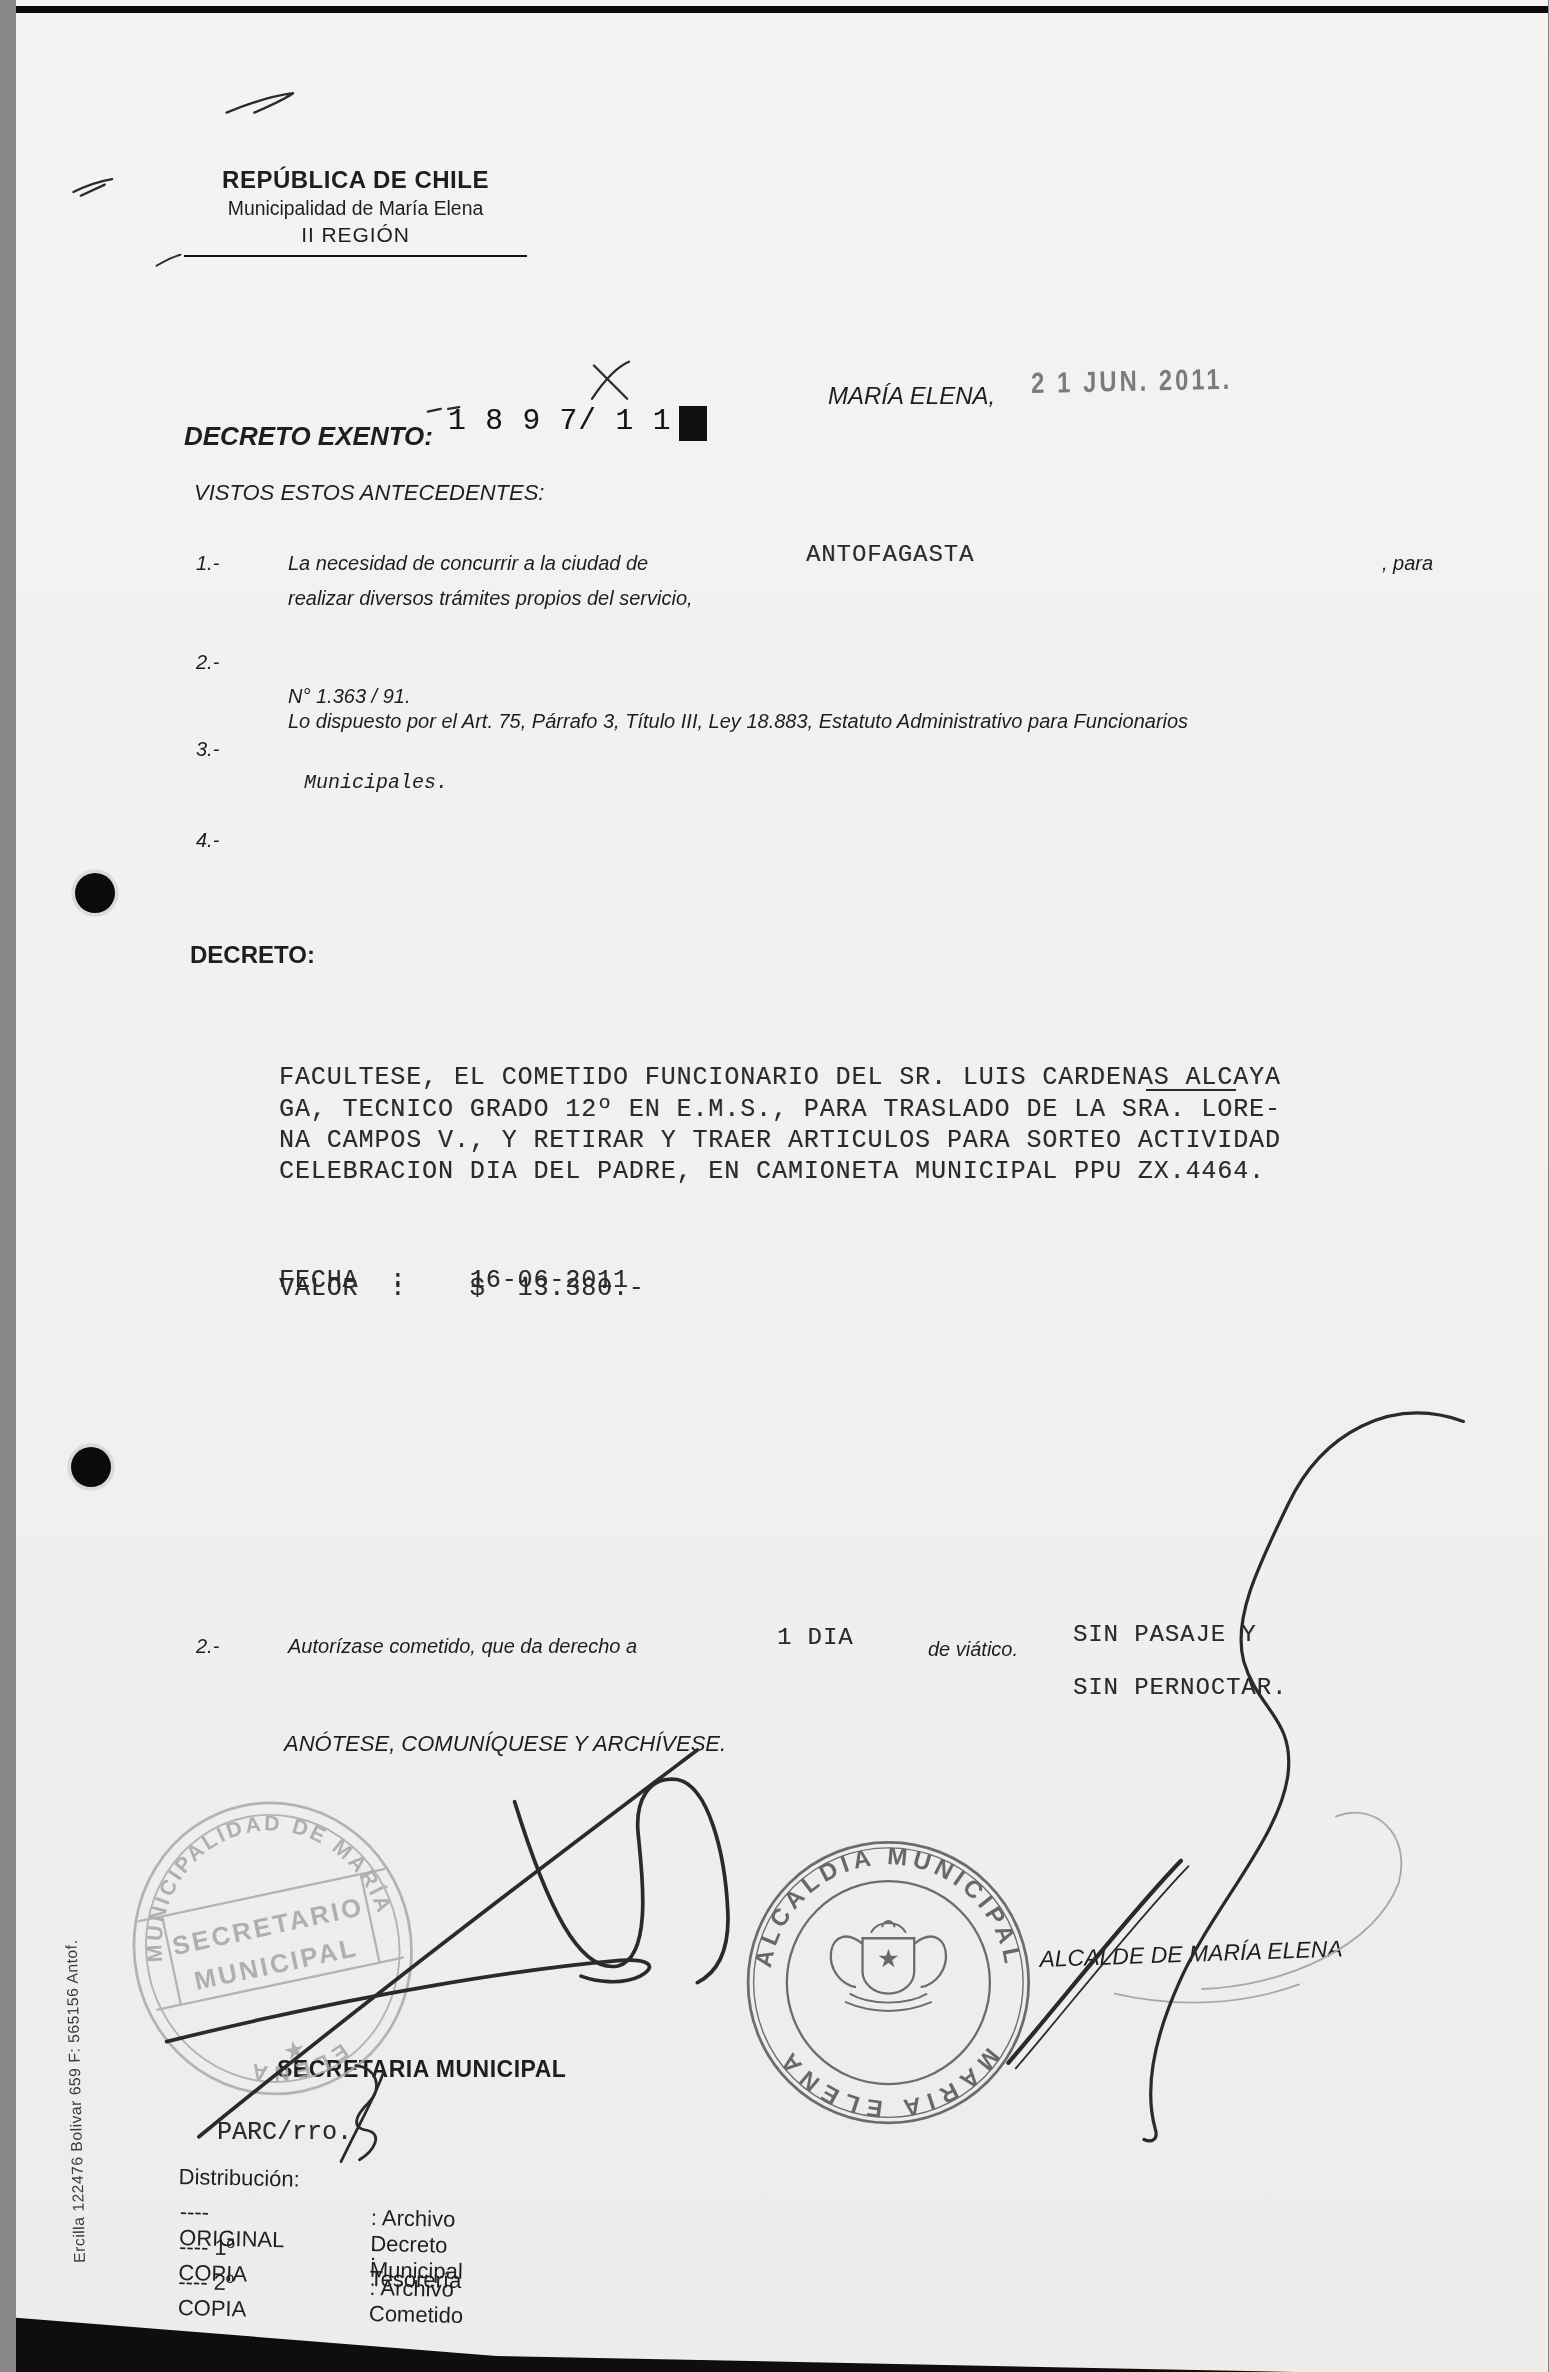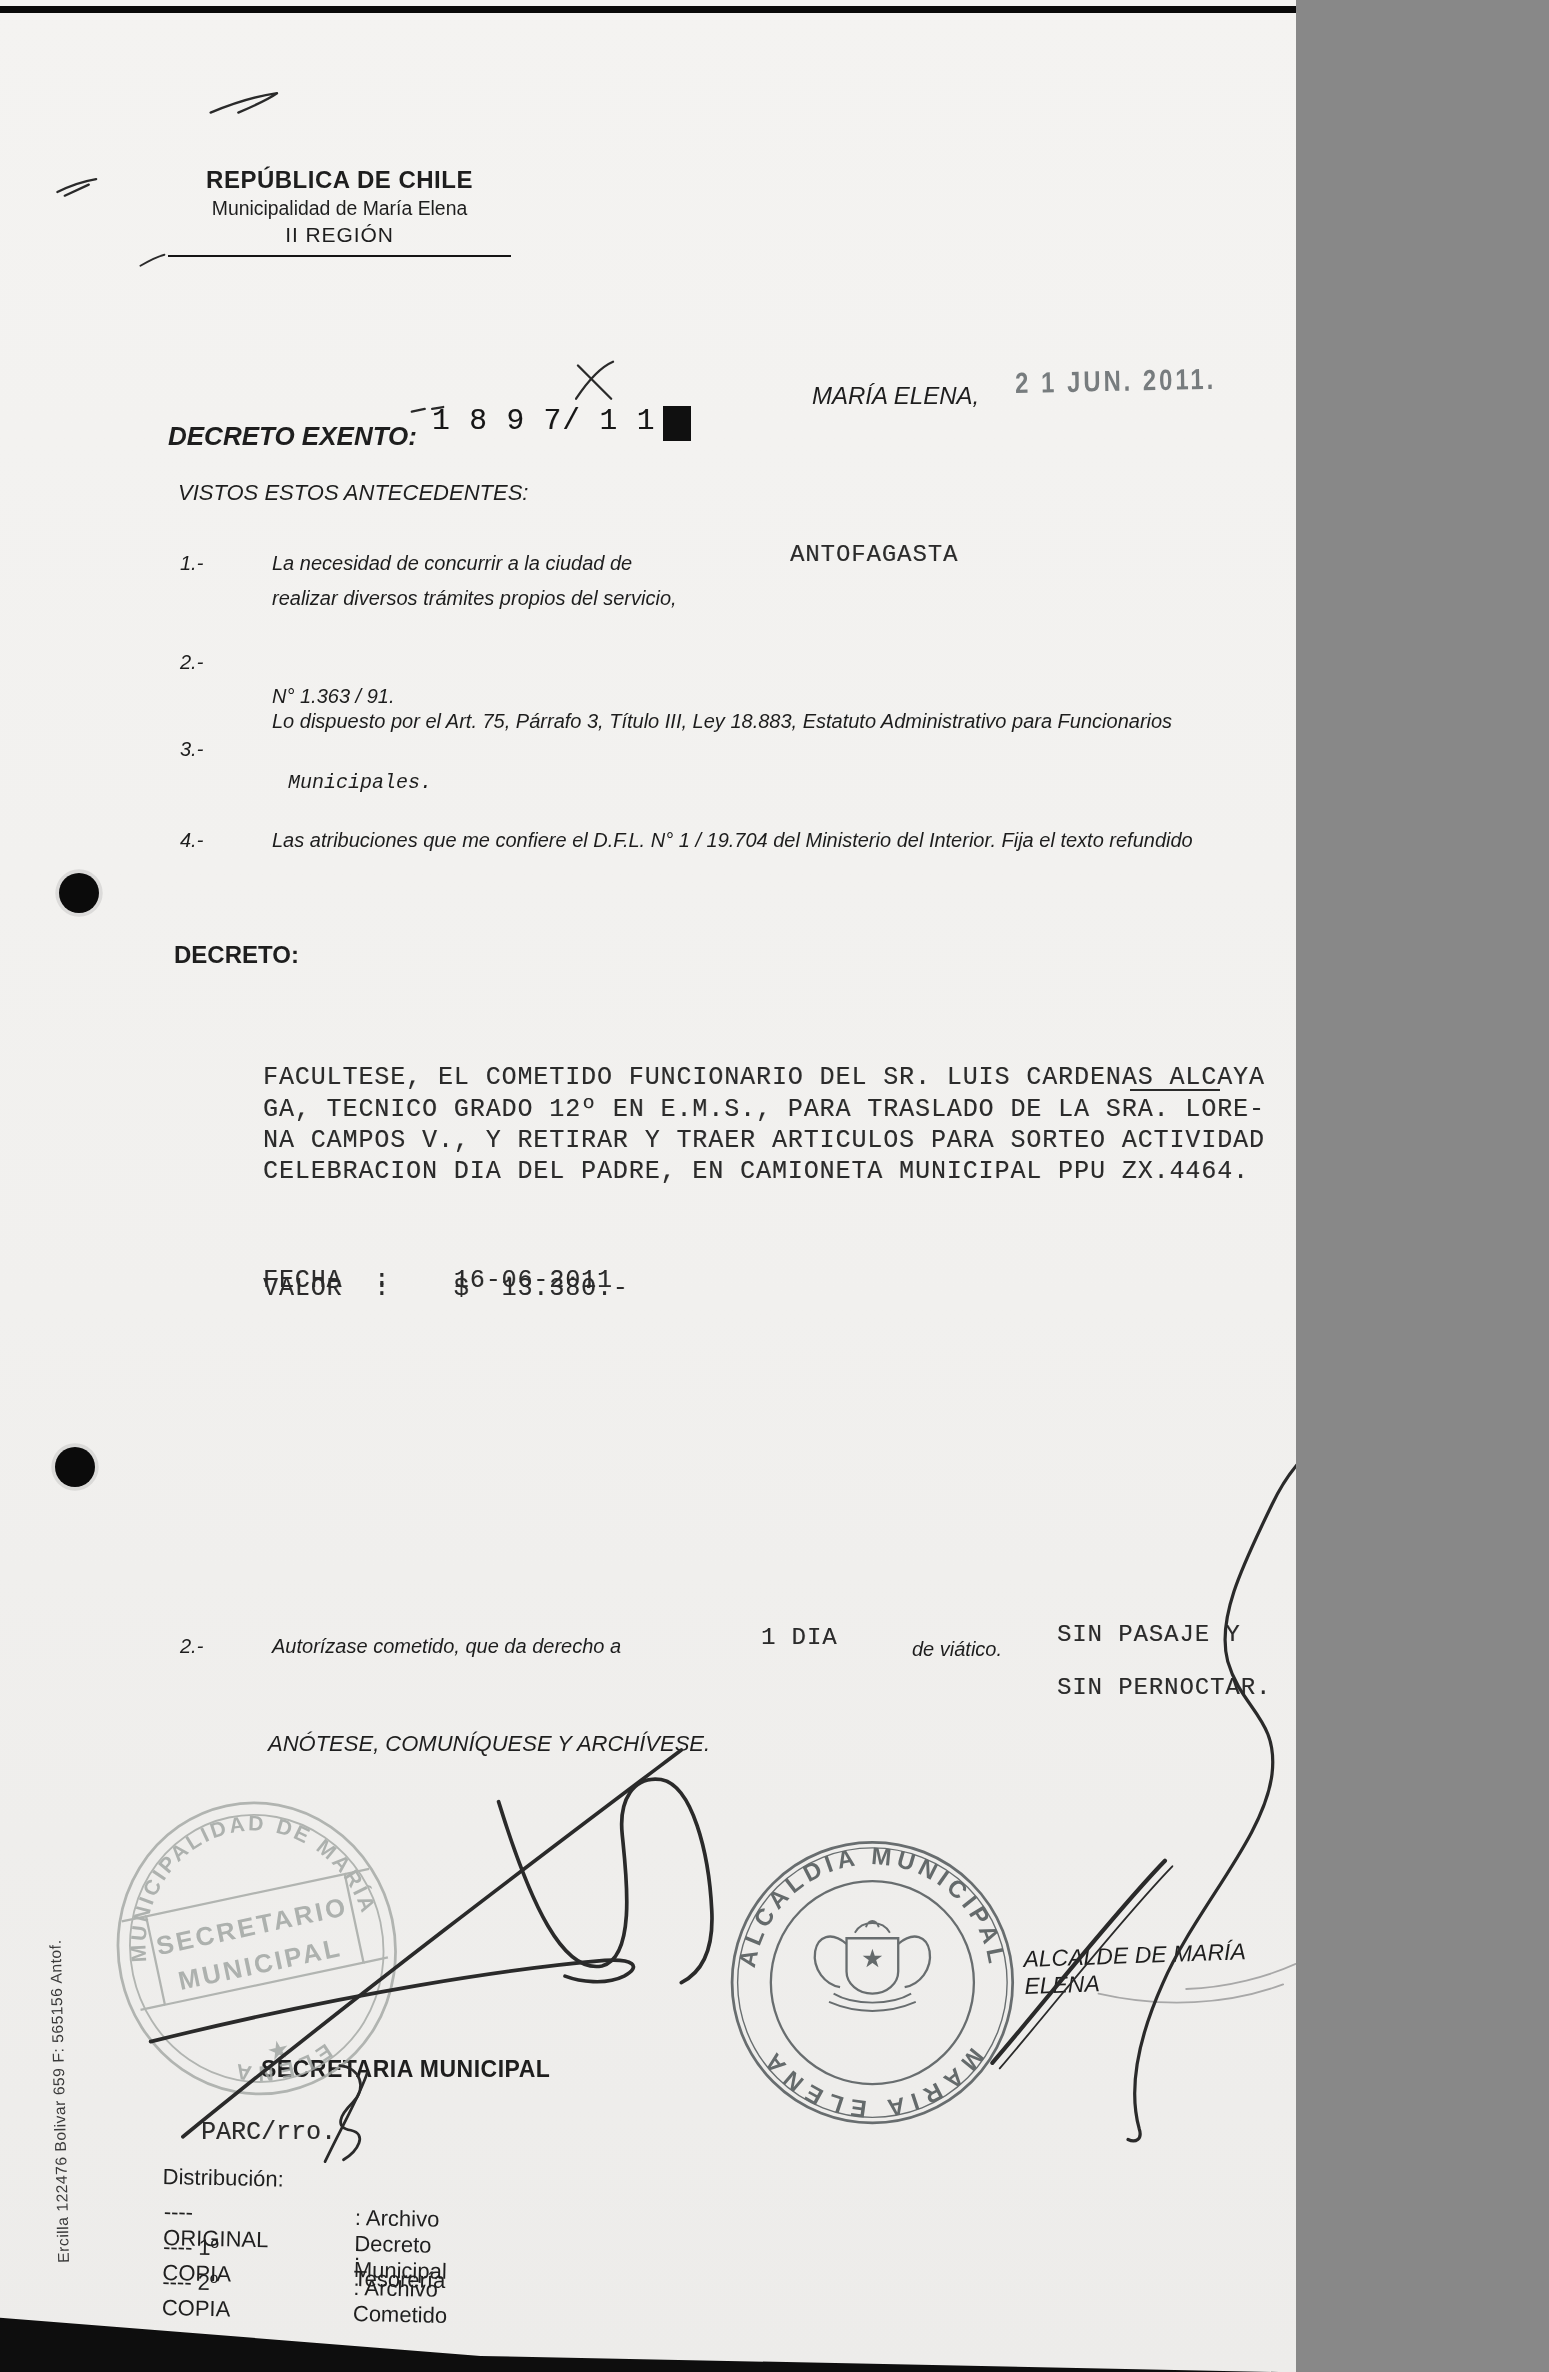--- a/index.html
+++ b/index.html
@@ -1,19 +1,19 @@
 <!DOCTYPE html>
 <html style="font-size:14.8px"><head>
 <meta charset="utf-8">
 <style>
   html,body{margin:0;padding:0;background:#888;}
   .page{
-    position:relative;width:1296px;height:2373px;overflow:hidden;
+    position:relative;width:1532px;height:2373px;overflow:hidden;
     background:linear-gradient(180deg,#f4f3f1 0%,#f1f0ee 55%,#edecea 100%);
-    font-family:"Liberation Sans",sans-serif;color:#1e1e1e;
+    font-family:"Liberation Sans",sans-serif;color:#1e1e1e;margin-left:16px;
   }
   .abs{position:absolute;}
   .mono{font-family:"Liberation Mono","DejaVu Sans Mono",monospace;color:#2b2b2b;text-shadow:0.4px 0.4px 0 rgba(20,20,20,.35);}
   .pre{white-space:pre;}
   .body-it{font-style:italic;font-size:20px;line-height:34px;color:#1d1d1d;}
   .num-col{left:180px;width:65px;}
   .scan-edge-top{left:0;top:5.5px;width:1550px;height:7.4px;background:#0a0a0a;}
   .hole{width:40px;height:40px;border-radius:50%;background:#0b0b0b;box-shadow:0 0 0 3.7px rgba(120,120,120,.18);}
   .header-wrap{left:168px;top:166px;width:343px;text-align:center;}
   .header-country{font-size:24px;font-weight:bold;letter-spacing:0.5px;}
@@ -78,21 +78,20 @@
   <div class="abs body-it" style="left:272px;top:581px;">realizar diversos trámites propios del servicio,</div>
 
   <div class="abs body-it num-col" style="top:645px;">2.-</div>
   <div class="abs body-it" style="left:272px;top:679px;">N° 1.363 / 91.</div>
 
   <div class="abs body-it num-col" style="top:732px;">3.-</div>
   <div class="abs body-it" style="left:272px;top:704px;">Lo dispuesto por el Art. 75, Párrafo 3, Título III, Ley 18.883, Estatuto Administrativo para Funcionarios</div>
   <div class="abs body-it" style="left:288px;top:766px;font-family:Liberation Mono, monospace;">Municipales.</div>
 
   <div class="abs body-it num-col" style="top:823px;">4.-</div>
-  <div class="abs body-it" style="left:272px;top:823px;">Las atribuciones que me confiere el D.F.L. N° 1 / 19.704 del Ministerio del Interior. Fija el texto refundido</div>
 
   <div class="abs hole" style="left:59px;top:873px;"></div>
   <div class="abs hole" style="left:55px;top:1447px;"></div>
 
   <div class="abs decreto-heading">DECRETO:</div>
   <div class="abs mono tw" style="top:1063px;">FACULTESE, EL COMETIDO FUNCIONARIO DEL SR. LUIS CARDENAS ALCAYA</div>
   <div class="abs underline-cont"></div>
   <div class="abs mono tw" style="top:1095px;">GA, TECNICO GRADO 12º EN E.M.S., PARA TRASLADO DE LA SRA. LORE-</div>
   <div class="abs mono tw" style="top:1126px;">NA CAMPOS V., Y RETIRAR Y TRAER ARTICULOS PARA SORTEO ACTIVIDAD</div>
   <div class="abs mono tw" style="top:1157px;">CELEBRACION DIA DEL PADRE, EN CAMIONETA MUNICIPAL PPU ZX.4464.</div>

